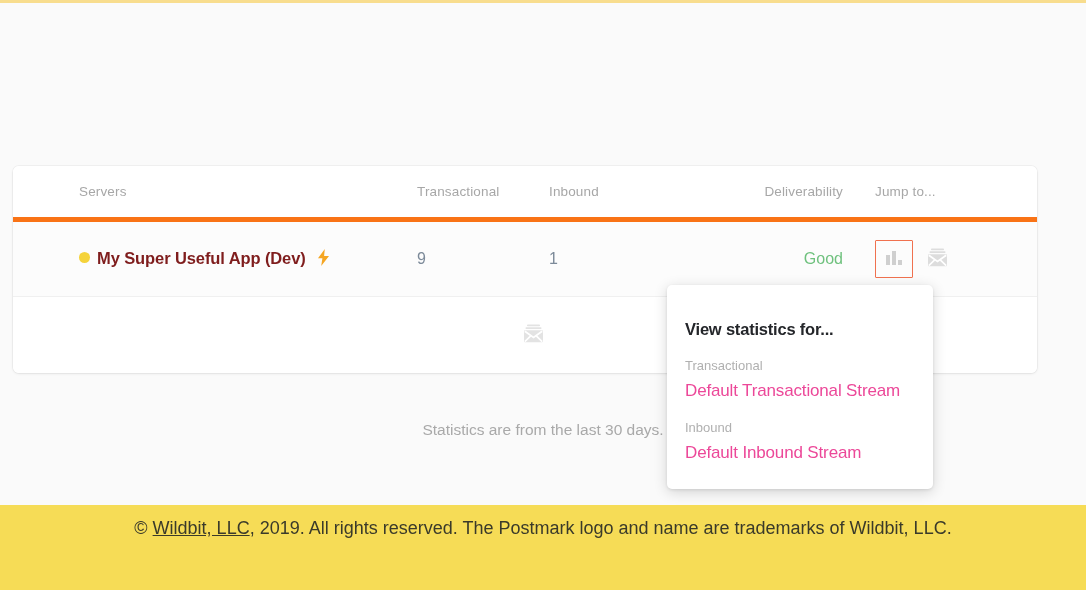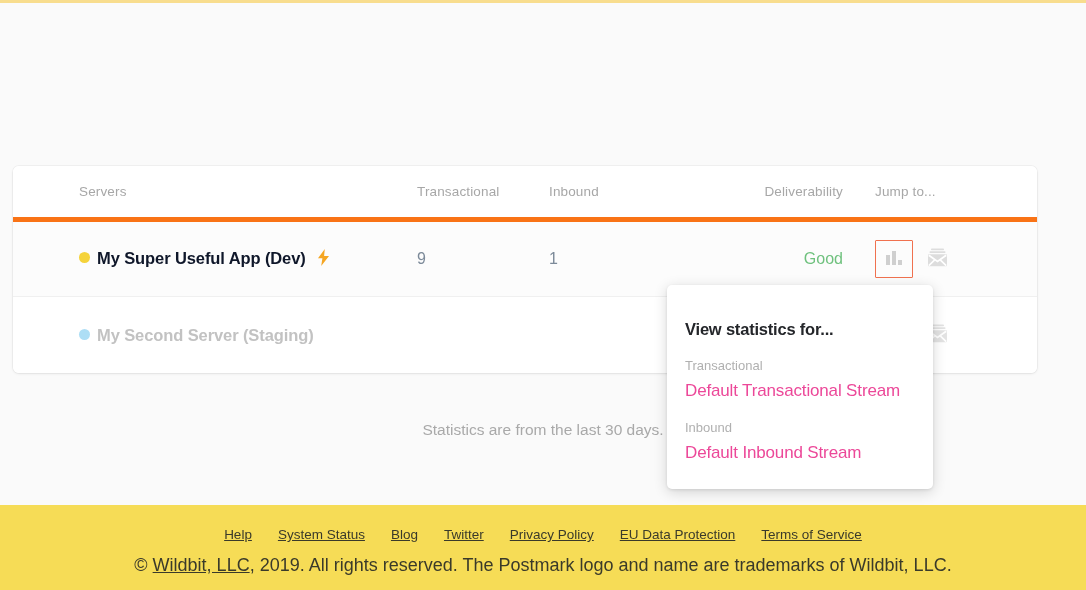--- a/index.html
+++ b/index.html
@@ -139,21 +139,21 @@
     border-radius: 50%;
     display: inline-block;
     margin-right: 7px;
     vertical-align: 1px;
   }
   .srv-name {
     font-size: 16.5px;
     font-weight: bold;
     letter-spacing: -.1px;
   }
-  .srv-name.active   { color: #0f172a; }
+  .srv-name.active   { color: #7f1d1d; }
   .srv-name.inactive { color: #c2c2c2; }
   .bolt { margin-left: 7px; vertical-align: -2px; }
 
   .num {
     font-size: 16px;
     color: #7c8a99;
   }
   .deliv-good {
     font-size: 16px;
     color: #6fc17e;
@@ -314,23 +314,20 @@
                 <path d="M1.8 7.2 L10.5 13.4 L19.2 7.2" fill="none" stroke="#ffffff" stroke-width="1.8"></path>
                 <path d="M1.8 17.6 L8.0 11.6 M19.2 17.6 L13.0 11.6" fill="none" stroke="#ffffff" stroke-width="1.6"></path>
               </svg>
             </span>
           </button>
         </div>
       </div>
     </div>
 
     <div class="trow r2">
-      <div class="c-name">
-        <span class="dot" id="dot2" style="background: rgb(173, 222, 245);"></span><span class="srv-name inactive">My Second Server (Staging)</span>
-      </div>
       <div class="c-trans num"></div>
       <div class="c-inb   num"></div>
       <div class="c-deliv deliv-good"></div>
       <div class="c-jump">
         <div class="icon-cell" style="padding-left:47px;">
           <button class="mail-btn">
             <span>
               <svg width="21" height="20" viewBox="0 0 21 20">
                 <rect x="4" y="0.5" width="13" height="1.7" rx="0.8" fill="#e3e3e3"></rect>
                 <rect x="2.5" y="3.3" width="16" height="1.7" rx="0.8" fill="#e3e3e3"></rect>
@@ -354,17 +351,16 @@
     <div class="pop-group">Transactional</div>
     <div class="pop-item">Default Transactional Stream</div>
 
     <div class="pop-group">Inbound</div>
     <div class="pop-item">Default Inbound Stream</div>
   </div>
 
 </div>
 
 <div id="footer">
-  <div id="footer-links"><a href="#">Help</a><a href="#">System Status</a><a href="#">Blog</a><a href="#">Twitter</a><a href="#">Privacy Policy</a><a href="#">EU Data Protection</a><a href="#">Terms of Service</a></div>
   <div id="footer-copy">
     <span>© </span><a href="#">Wildbit, LLC</a><span>, 2019. All rights reserved. The Postmark logo and name are trademarks of Wildbit, LLC.</span>
   </div>
 </div>
 
 </body></html>

